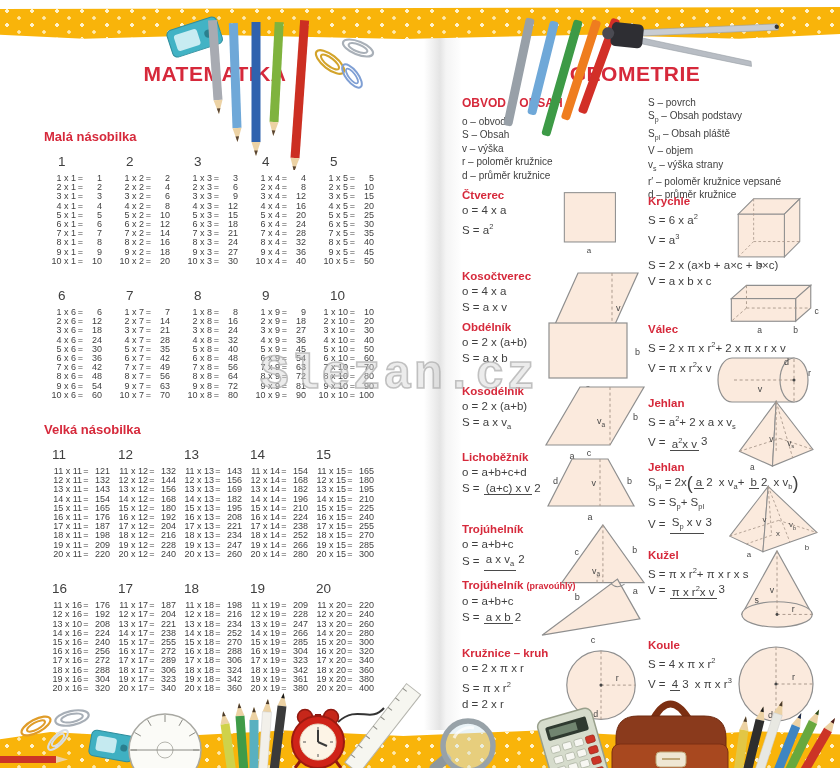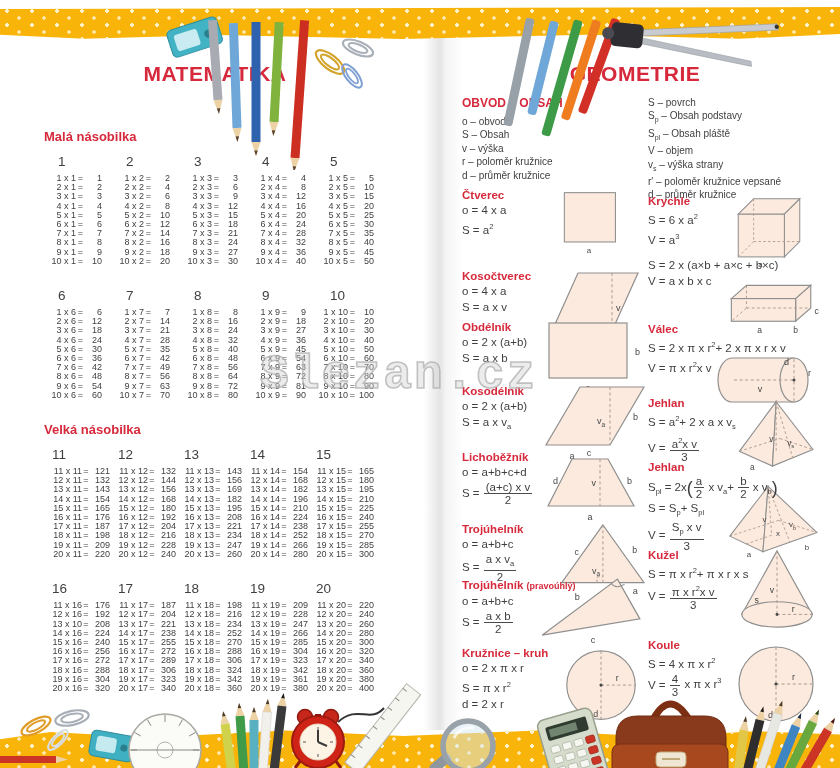--- a/index.html
+++ b/index.html
@@ -47,21 +47,21 @@
   .gname{color:#d6293b;font-weight:700;font-size:11.5px;line-height:14px;margin-bottom:1px}
   .gname.lg{font-size:12px;margin-bottom:5px}
   .gnote{font-size:9px;font-weight:700}
   .lit{font-size:10px;line-height:13.4px;color:#3f3f3f}
   .lit sub{font-size:7px}
   .gline{font-size:11.5px;color:#3f3f3f;line-height:15px;margin-bottom:1px}
   .gline sup{font-size:7.5px}
   .gline sub{font-size:7.5px}
   .gtext{position:relative;z-index:2}
   .gfig{position:absolute;z-index:1}
-  .fr{display:inline-flex;flex-direction:column;vertical-align:middle;text-align:center;line-height:12px;margin:0 1px}
+  .fr{display:inline-flex;flex-direction:row;vertical-align:middle;line-height:12px;margin:0 1px}
   .fr .n{border-bottom:1px solid #4a4a4a;padding:0 2px}
   .fr .d{padding:0 2px}
   .bp{font-size:18px;vertical-align:middle;line-height:12px}
   
   svg{font-family:"Liberation Sans",sans-serif}
   .sf{fill:#fbeadd;stroke:#8f8f8f;stroke-width:1.2}
   .sd{stroke:#ab9a8d;stroke-width:1;stroke-dasharray:3 2.6;fill:none}
   .sl{font-size:9px;fill:#474747}
   .sdot{fill:#474747}
   

